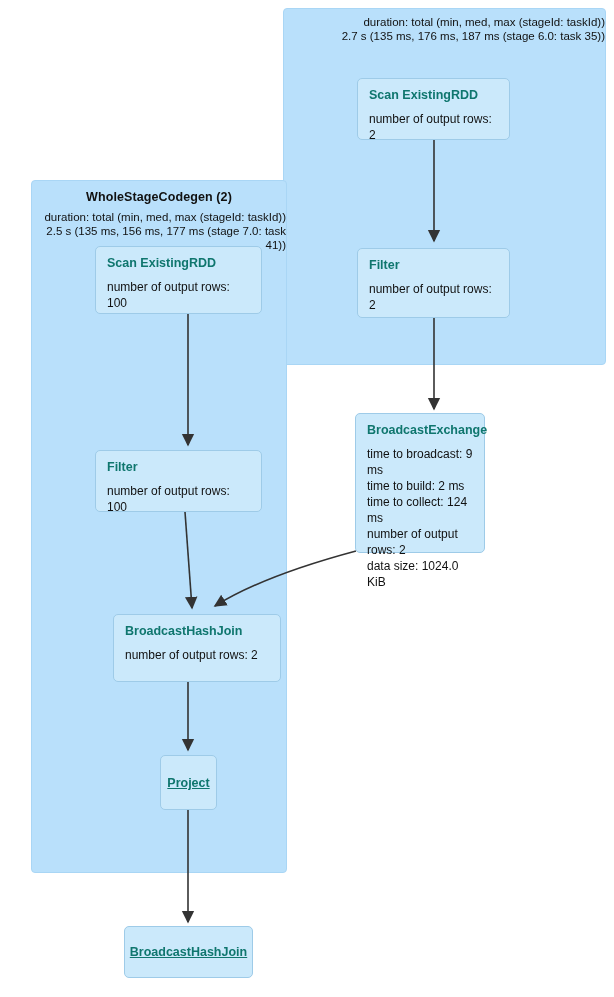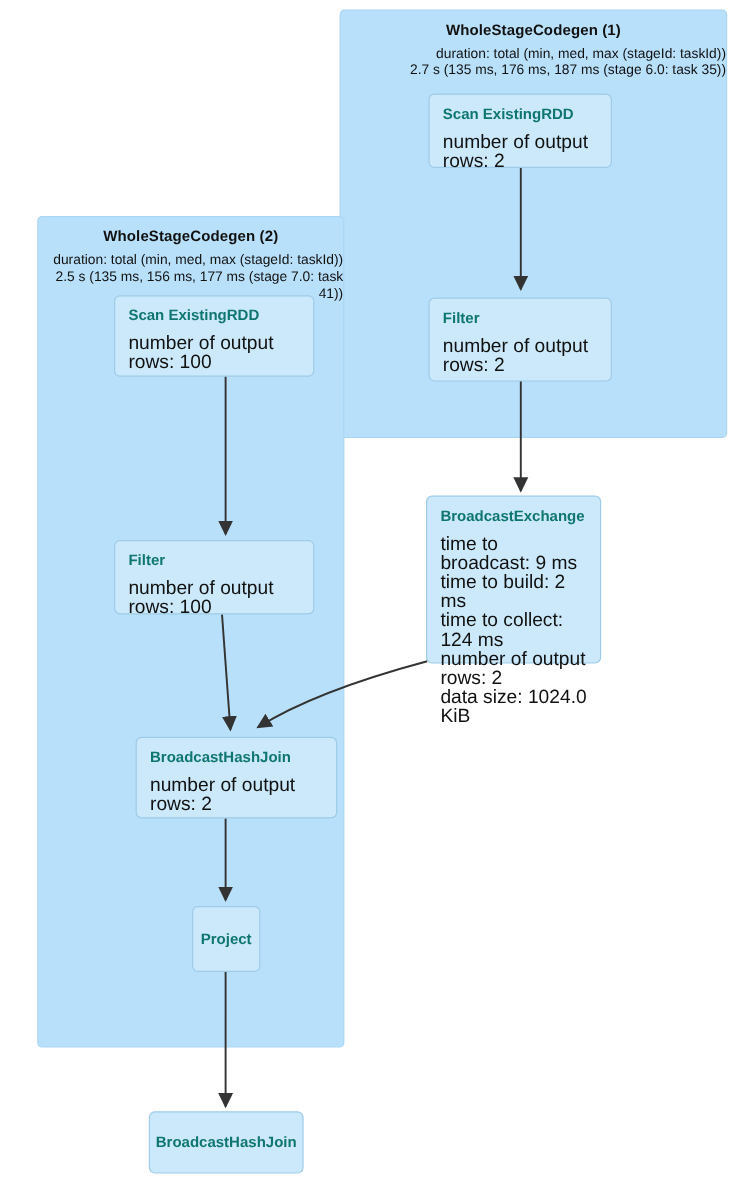--- a/index.html
+++ b/index.html
@@ -57,43 +57,43 @@
     box-sizing: border-box;
     padding: 9px 11px 9px 11px;
   }
   .node-title {
     font-weight: bold;
     font-size: 12.5px;
     color: #0f766e;
     margin-bottom: 9px;
   }
   .node-metrics {
-    font-size: 16px;
+    font-size: 12px;
     color: #111111;
     line-height: 16px;
     white-space: pre-line;
   }
   .node.compact {
     display: flex;
     align-items: center;
     justify-content: center;
     padding: 0;
   }
   .node.compact .node-title {
     margin-bottom: 0;
     text-align: center;
+    text-decoration: underline;
   }
 </style>
 </head>
 <body>
 
 <div id="canvas">
 
   <div class="cluster" style="left:283px; top:8px; width:323px; height:357px;">
-    <div class="cluster-title">WholeStageCodegen (1)</div>
     <div class="cluster-sub">duration: total (min, med, max (stageId: taskId))
 2.7 s (135 ms, 176 ms, 187 ms (stage 6.0: task 35))</div>
   </div>
 
   <div class="cluster" style="left:31px; top:180px; width:256px; height:693px;">
     <div class="cluster-title">WholeStageCodegen (2)</div>
     <div class="cluster-sub">duration: total (min, med, max (stageId: taskId))
 2.5 s (135 ms, 156 ms, 177 ms (stage 7.0: task 41))</div>
   </div>
 
@@ -132,21 +132,21 @@
   <div class="node" style="left:95px; top:246px; width:167px; height:68px;">
     <div class="node-title">Scan ExistingRDD</div>
     <div class="node-metrics">number of output rows: 100</div>
   </div>
 
   <div class="node" style="left:95px; top:450px; width:167px; height:62px;">
     <div class="node-title">Filter</div>
     <div class="node-metrics">number of output rows: 100</div>
   </div>
 
-  <div class="node" style="left:355px; top:413px; width:146px; height:140px;">
+  <div class="node" style="left:355px; top:413px; width:130px; height:140px;">
     <div class="node-title">BroadcastExchange</div>
     <div class="node-metrics">time to broadcast: 9 ms
 time to build: 2 ms
 time to collect: 124 ms
 number of output rows: 2
 data size: 1024.0 KiB</div>
   </div>
 
   <div class="node" style="left:113px; top:614px; width:168px; height:68px;">
     <div class="node-title">BroadcastHashJoin</div>

